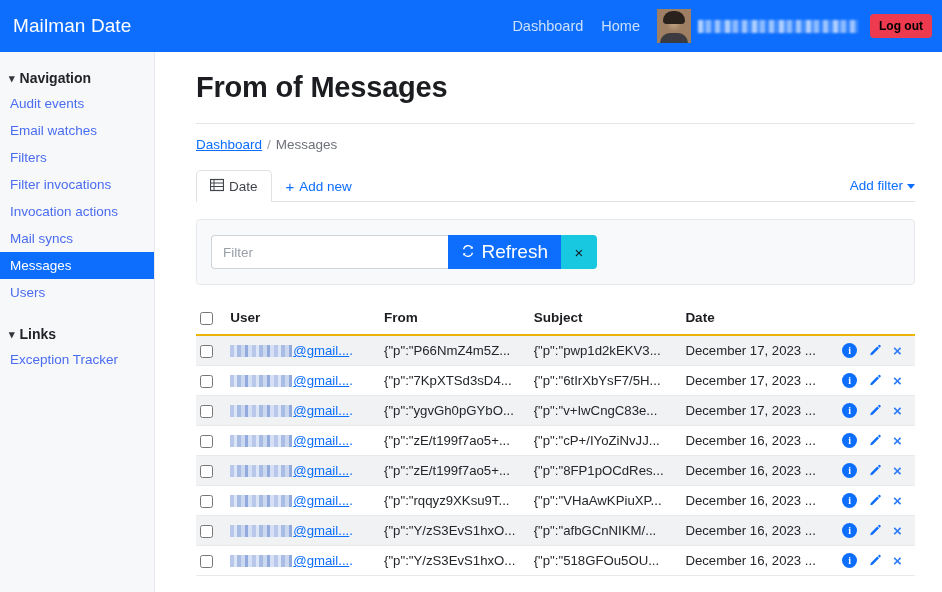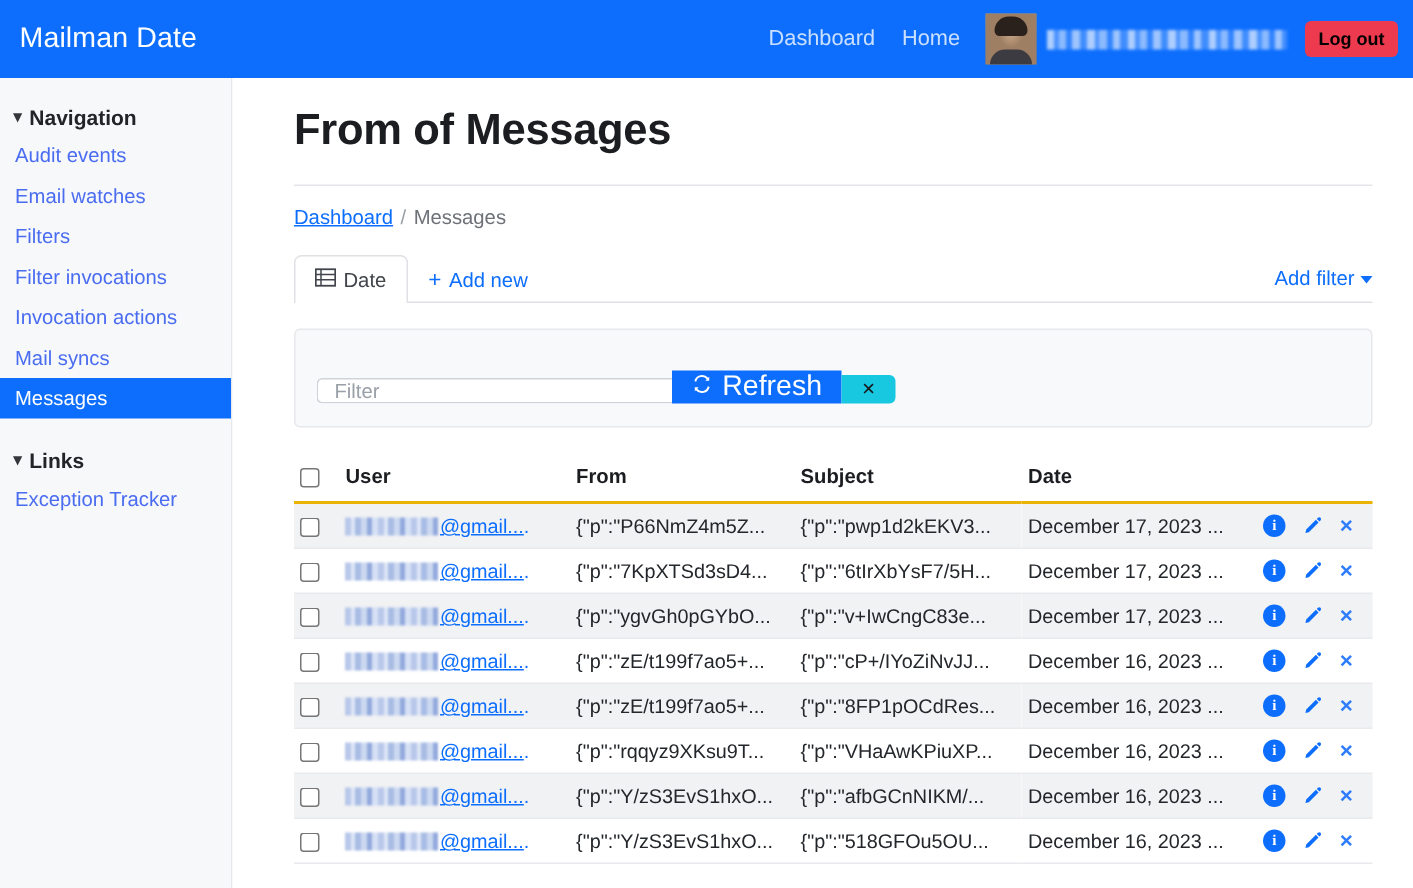--- a/index.html
+++ b/index.html
@@ -206,21 +206,20 @@
     margin: 17px 27px 0 41px;
     background: #f8f9fb;
     border: 1px solid #e7e8ec;
     border-radius: 4px;
     padding: 15px 14px;
   }
   .filter-group {
     display: flex;
     height: 34px;
     width: 386px;
-    align-items: flex-end;
   }
   .filter-input {
     flex: 1;
     border: 1px solid #ced4da;
     border-right: none;
     border-radius: 4px 0 0 4px;
     padding: 0 11px;
     font-size: 13.5px;
     font-family: "Liberation Sans", sans-serif;
     color: #32353a;
@@ -354,20 +353,21 @@
     <span class="chev">▾</span>
     <span>Navigation</span>
   </div>
   <a class="side-item" href="#">Audit events</a>
   <a class="side-item" href="#">Email watches</a>
   <a class="side-item" href="#">Filters</a>
   <a class="side-item" href="#">Filter invocations</a>
   <a class="side-item" href="#">Invocation actions</a>
   <a class="side-item" href="#">Mail syncs</a>
   <a class="side-item active" href="#">Messages</a>
+  <a class="side-item" href="#">Users</a>
 
   <div class="side-gap"></div>
 
   <div class="side-head">
     <span class="chev">▾</span>
     <span>Links</span>
   </div>
   <a class="side-item" href="#">Exception Tracker</a>
 </div>
 

